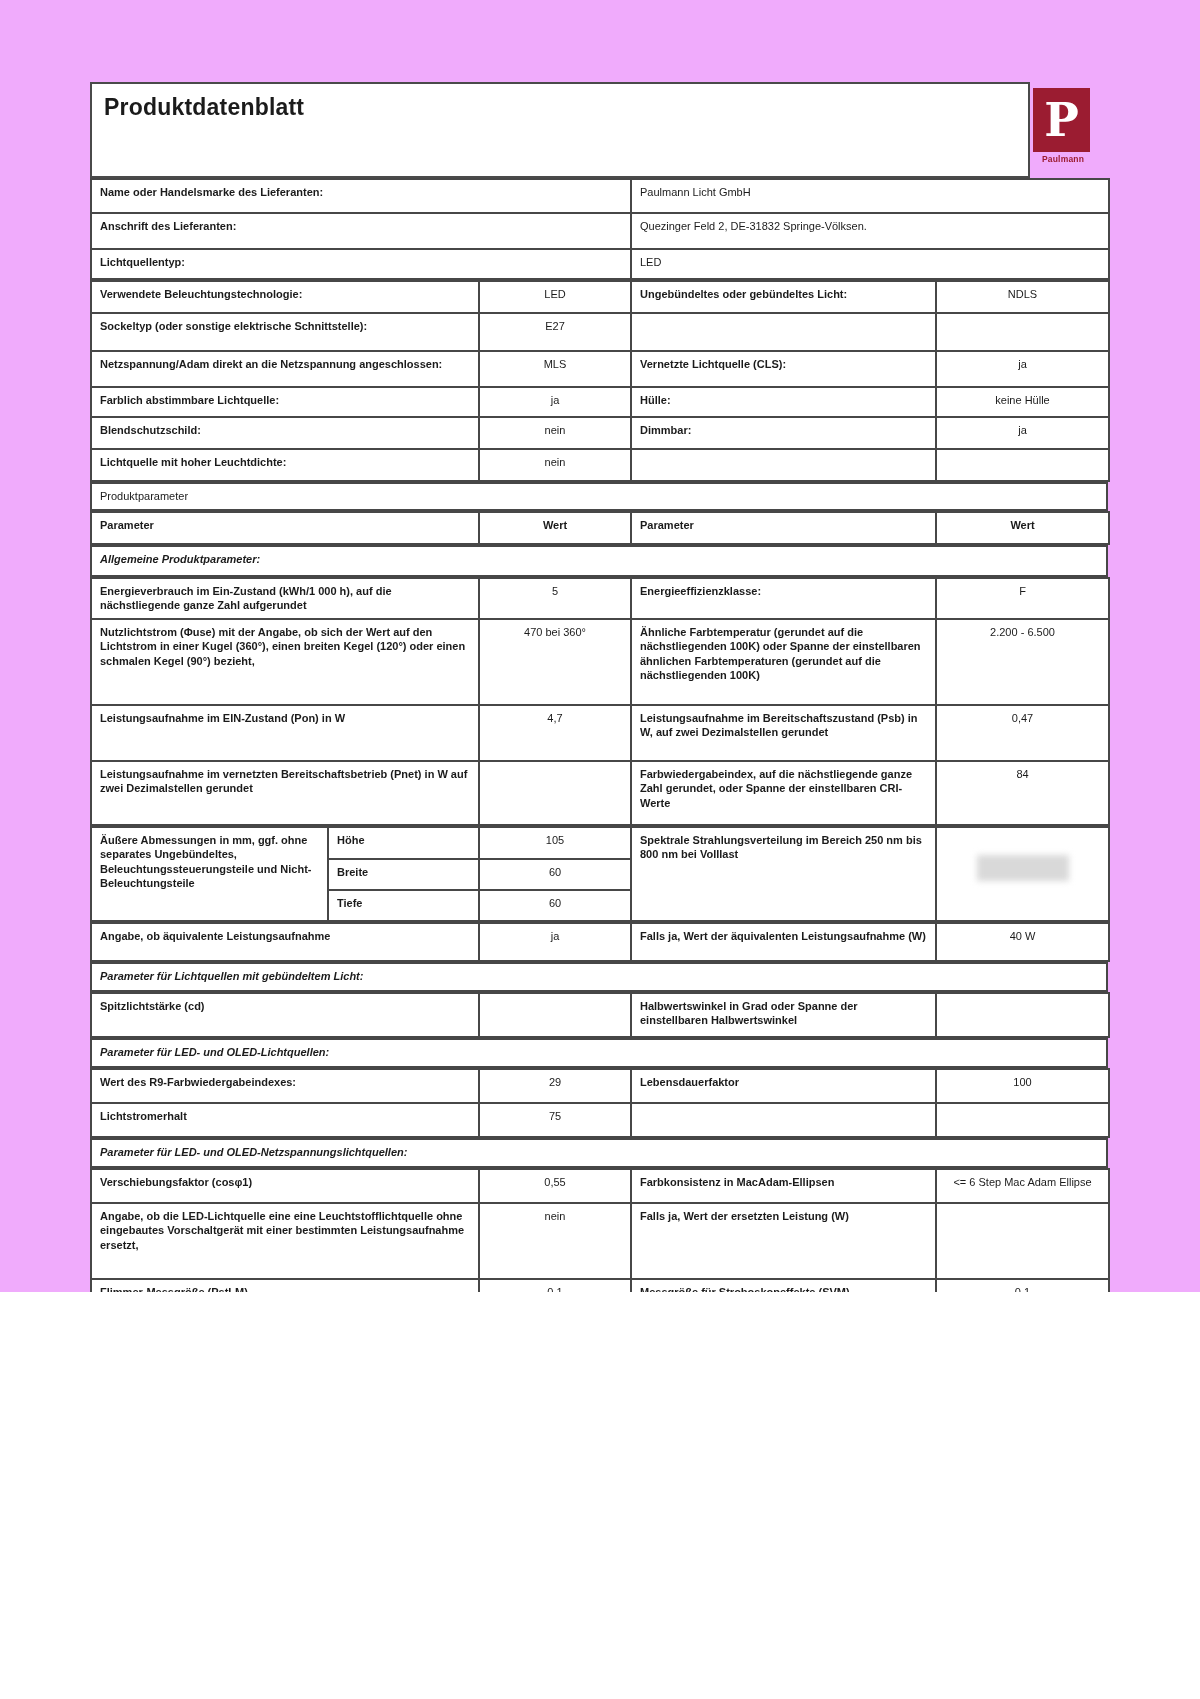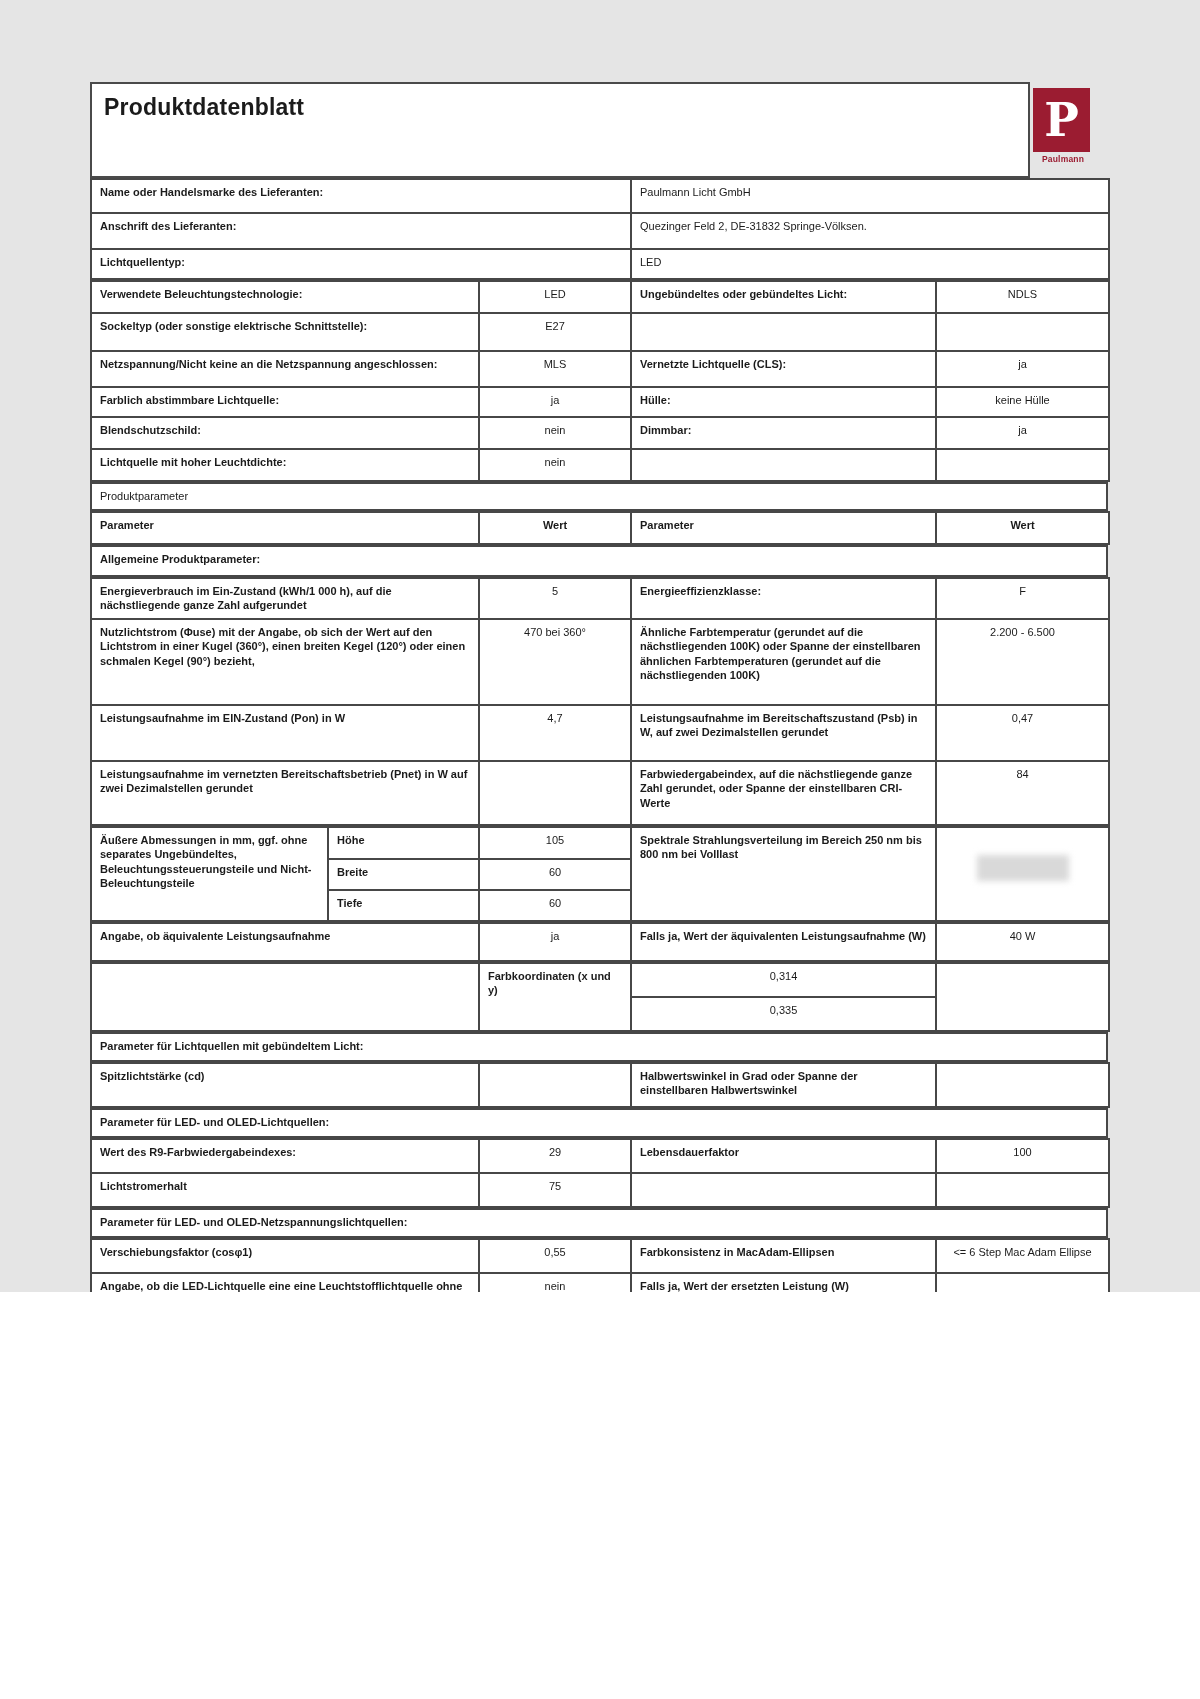--- a/index.html
+++ b/index.html
@@ -1,37 +1,37 @@
 <!DOCTYPE html>
 <html><head>
 <meta charset="utf-8">
 <style>
   html,body{margin:0;padding:0;background:#ffffff;}
   .page{
-    position:relative;width:1200px;height:1292px;background:#e5e5e5;
+    position:relative;width:1200px;height:1292px;background:#f0abfc;
     font-family:"Liberation Sans",sans-serif;color:#1b1b1b;overflow:hidden;
   }
   .content{position:absolute;left:90px;top:82px;width:1018px;filter:blur(0.3px);}
   
   .header-box{position:relative;width:940px;height:96px;border:2px solid #4a4a4a;box-sizing:border-box;background:#fff;}
   .doc-title{position:absolute;left:12px;top:10px;font-size:23px;font-weight:bold;letter-spacing:.2px;}
   .logo{position:absolute;left:943px;top:6px;width:60px;text-align:center;}
   .logo-square{width:57px;height:64px;background:#9b1c31;color:#ffffff;
     font-family:"DejaVu Serif",serif;font-weight:bold;font-size:46px;
     display:flex;align-items:center;justify-content:center;}
   .logo-brand{font-size:8.5px;color:#9b1c31;font-weight:bold;margin-top:2px;letter-spacing:.2px;}
   
   .tables{margin-top:0;}
   table{border-collapse:collapse;table-layout:fixed;width:1018px;}
   td{border:2px solid #474747;font-size:11px;line-height:1.32;padding:5px 8px;
      vertical-align:top;overflow:hidden;word-wrap:break-word;background:#fff;}
   .lbl{font-weight:bold;text-align:left;}
   .val{text-align:center;font-weight:normal;}
   .sec td{font-weight:normal;}
-  .seci td{font-weight:bold;}
+  .seci td{font-style:italic;font-weight:bold;}
   .hdr td{font-weight:bold;}
   .hdr .val{font-weight:bold;}
   .wm{width:92px;height:26px;background:#d9d9d9;filter:blur(3px);margin:22px auto 0;}
 </style>
 </head>
 <body>
 
 <div class="page">
   <div class="content">
 
@@ -80,21 +80,21 @@
           <td class="lbl">Ungebündeltes oder gebündeltes Licht:</td>
           <td class="val">NDLS</td>
         </tr>
         <tr style="height:38px">
           <td class="lbl">Sockeltyp (oder sonstige elektrische Schnittstelle):</td>
           <td class="val">E27</td>
           <td class="lbl"></td>
           <td class="val"></td>
         </tr>
         <tr style="height:36px">
-          <td class="lbl">Netzspannung/Nicht keine an die Netzspannung angeschlossen:</td>
+          <td class="lbl">Netzspannung/Adam direkt an die Netzspannung angeschlossen:</td>
           <td class="val">MLS</td>
           <td class="lbl">Vernetzte Lichtquelle (CLS):</td>
           <td class="val">ja</td>
         </tr>
         <tr style="height:30px">
           <td class="lbl">Farblich abstimmbare Lichtquelle:</td>
           <td class="val">ja</td>
           <td class="lbl">Hülle:</td>
           <td class="val">keine Hülle</td>
         </tr>
@@ -220,39 +220,20 @@
         <tbody>
             <tr style="height:38px">
           <td class="lbl">Angabe, ob äquivalente Leistungsaufnahme</td>
           <td class="val">ja</td>
           <td class="lbl">Falls ja, Wert der äquivalenten Leistungsaufnahme (W)</td>
           <td class="val">40 W</td>
         </tr>
       </tbody>
         </table>
 
-      <table>
-        <colgroup>
-            <col style="width:388px">
-            <col style="width:152px">
-            <col style="width:305px">
-            <col style="width:173px">
-          </colgroup>
-        <tbody>
-            <tr style="height:34px">
-          <td rowspan="2"></td>
-          <td class="lbl" rowspan="2">Farbkoordinaten (x und y)</td>
-          <td class="val">0,314</td>
-          <td rowspan="2"></td>
-        </tr>
-        <tr style="height:34px">
-          <td class="val">0,335</td>
-        </tr>
-      </tbody>
-        </table>
 
       <table class="seci">
         <tbody>
             <tr style="height:28px">
           <td>Parameter für Lichtquellen mit gebündeltem Licht:</td>
         </tr>
       </tbody>
         </table>
 
       <table>

